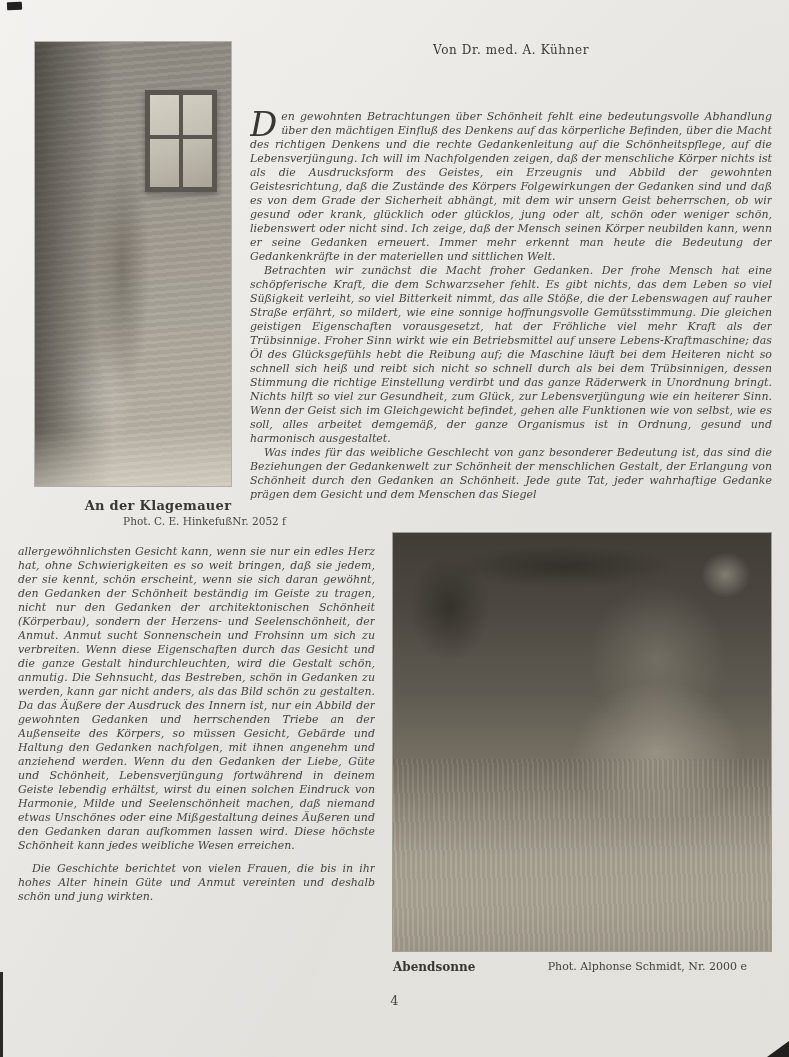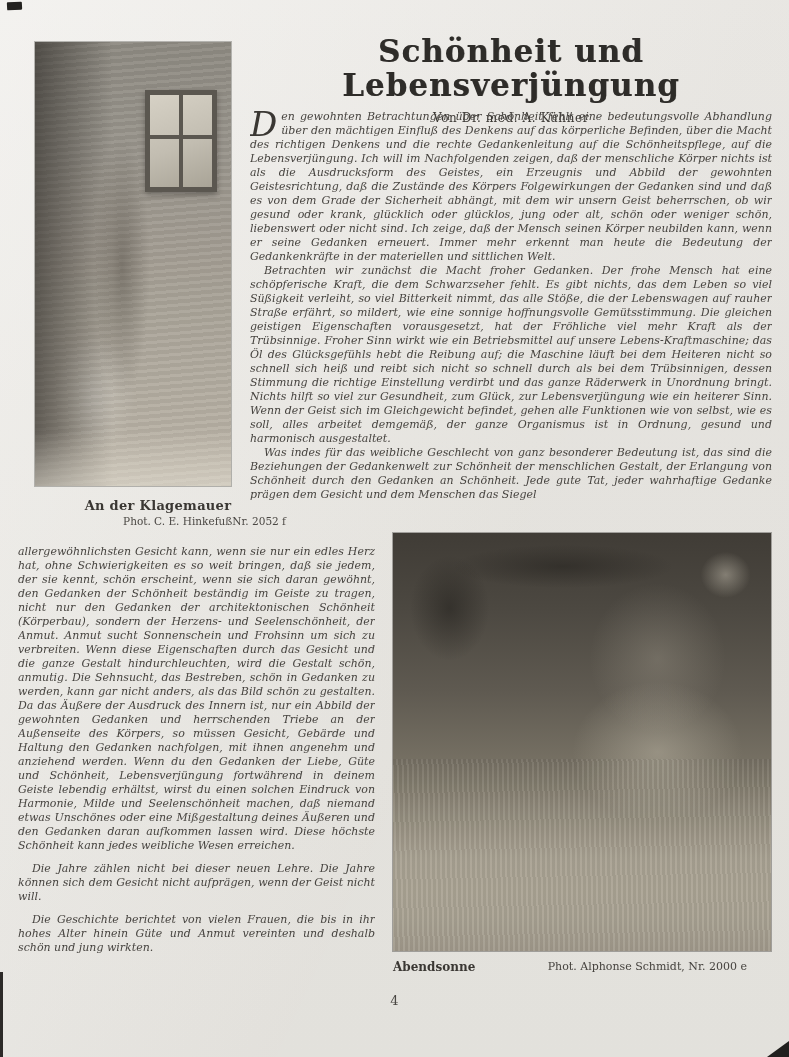--- a/index.html
+++ b/index.html
@@ -113,21 +113,20 @@
     <figcaption>
       <div class="caption-title">An der Klagemauer</div>
       <div class="credit-row">
         <span>Phot. C. E. Hinkefuß</span>
         <span>Nr. 2052 f</span>
       </div>
     </figcaption>
   </figure>
 
   <header class="title-block">
-    <h1 class="article-title">Schönheit und Lebensverjüngung</h1>
     <div class="article-byline">Von Dr. med. A. Kühner</div>
   </header>
 
   <section class="main-text body-text">
     <p><span class="dropcap">D</span><span>en gewohnten Betrachtungen über Schönheit fehlt eine bedeutungsvolle Abhandlung über den mächtigen Einfluß des Denkens auf das körperliche Befinden, über die Macht des richtigen Denkens und die rechte Gedankenleitung auf die Schönheitspflege, auf die Lebensverjüngung. Ich will im Nachfolgenden zeigen, daß der menschliche Körper nichts ist als die Ausdrucksform des Geistes, ein Erzeugnis und Abbild der gewohnten Geistesrichtung, daß die Zustände des Körpers Folgewirkungen der Gedanken sind und daß es von dem Grade der Sicherheit abhängt, mit dem wir unsern Geist beherrschen, ob wir gesund oder krank, glücklich oder glücklos, jung oder alt, schön oder weniger schön, liebenswert oder nicht sind. Ich zeige, daß der Mensch seinen Körper neubilden kann, wenn er seine Gedanken erneuert. Immer mehr erkennt man heute die Bedeutung der Gedankenkräfte in der materiellen und sittlichen Welt.</span></p>
     <p class="indent">Betrachten wir zunächst die Macht froher Gedanken. Der frohe Mensch hat eine schöpferische Kraft, die dem Schwarzseher fehlt. Es gibt nichts, das dem Leben so viel Süßigkeit verleiht, so viel Bitterkeit nimmt, das alle Stöße, die der Lebenswagen auf rauher Straße erfährt, so mildert, wie eine sonnige hoffnungsvolle Gemütsstimmung. Die gleichen geistigen Eigenschaften vorausgesetzt, hat der Fröhliche viel mehr Kraft als der Trübsinnige. Froher Sinn wirkt wie ein Betriebsmittel auf unsere Lebens-Kraftmaschine; das Öl des Glücksgefühls hebt die Reibung auf; die Maschine läuft bei dem Heiteren nicht so schnell sich heiß und reibt sich nicht so schnell durch als bei dem Trübsinnigen, dessen Stimmung die richtige Einstellung verdirbt und das ganze Räderwerk in Unordnung bringt. Nichts hilft so viel zur Gesundheit, zum Glück, zur Lebensverjüngung wie ein heiterer Sinn. Wenn der Geist sich im Gleichgewicht befindet, gehen alle Funktionen wie von selbst, wie es soll, alles arbeitet demgemäß, der ganze Organismus ist in Ordnung, gesund und harmonisch ausgestaltet.</p>
     <p class="indent">Was indes für das weibliche Geschlecht von ganz besonderer Bedeutung ist, das sind die Beziehungen der Gedankenwelt zur Schönheit der menschlichen Gestalt, der Erlangung von Schönheit durch den Gedanken an Schönheit. Jede gute Tat, jeder wahrhaftige Gedanke prägen dem Gesicht und dem Menschen das Siegel</p>
   </section>
 
 
@@ -138,19 +137,18 @@
       <div class="meadow"></div>
     </div>
     <figcaption class="right-caption-row">
       <span class="right-caption-name">Abendsonne</span>
       <span>Phot. Alphonse Schmidt, Nr. 2000 e</span>
     </figcaption>
   </figure>
 
   <section class="left-column body-text">
     <p>allergewöhnlichsten Gesicht kann, wenn sie nur ein edles Herz hat, ohne Schwierigkeiten es so weit bringen, daß sie jedem, der sie kennt, schön erscheint, wenn sie sich daran gewöhnt, den Gedanken der Schönheit beständig im Geiste zu tragen, nicht nur den Gedanken der architektonischen Schönheit (Körperbau), sondern der Herzens- und Seelenschönheit, der Anmut. Anmut sucht Sonnenschein und Frohsinn um sich zu verbreiten. Wenn diese Eigenschaften durch das Gesicht und die ganze Gestalt hindurchleuchten, wird die Gestalt schön, anmutig. Die Sehnsucht, das Bestreben, schön in Gedanken zu werden, kann gar nicht anders, als das Bild schön zu gestalten. Da das Äußere der Ausdruck des Innern ist, nur ein Abbild der gewohnten Gedanken und herrschenden Triebe an der Außenseite des Körpers, so müssen Gesicht, Gebärde und Haltung den Gedanken nachfolgen, mit ihnen angenehm und anziehend werden. Wenn du den Gedanken der Liebe, Güte und Schönheit, Lebensverjüngung fortwährend in deinem Geiste lebendig erhältst, wirst du einen solchen Eindruck von Harmonie, Milde und Seelenschönheit machen, daß niemand etwas Unschönes oder eine Mißgestaltung deines Äußeren und den Gedanken daran aufkommen lassen wird. Diese höchste Schönheit kann jedes weibliche Wesen erreichen.</p>
-    <p class="indent para-gap">Die Jahre zählen nicht bei dieser neuen Lehre. Die Jahre können sich dem Gesicht nicht aufprägen, wenn der Geist nicht will.</p>
     <p class="indent para-gap">Die Geschichte berichtet von vielen Frauen, die bis in ihr hohes Alter hinein Güte und Anmut vereinten und deshalb schön und jung wirkten.</p>
   </section>
 
   <div class="page-number">4</div>
 
 </div>
 
 </body></html>

